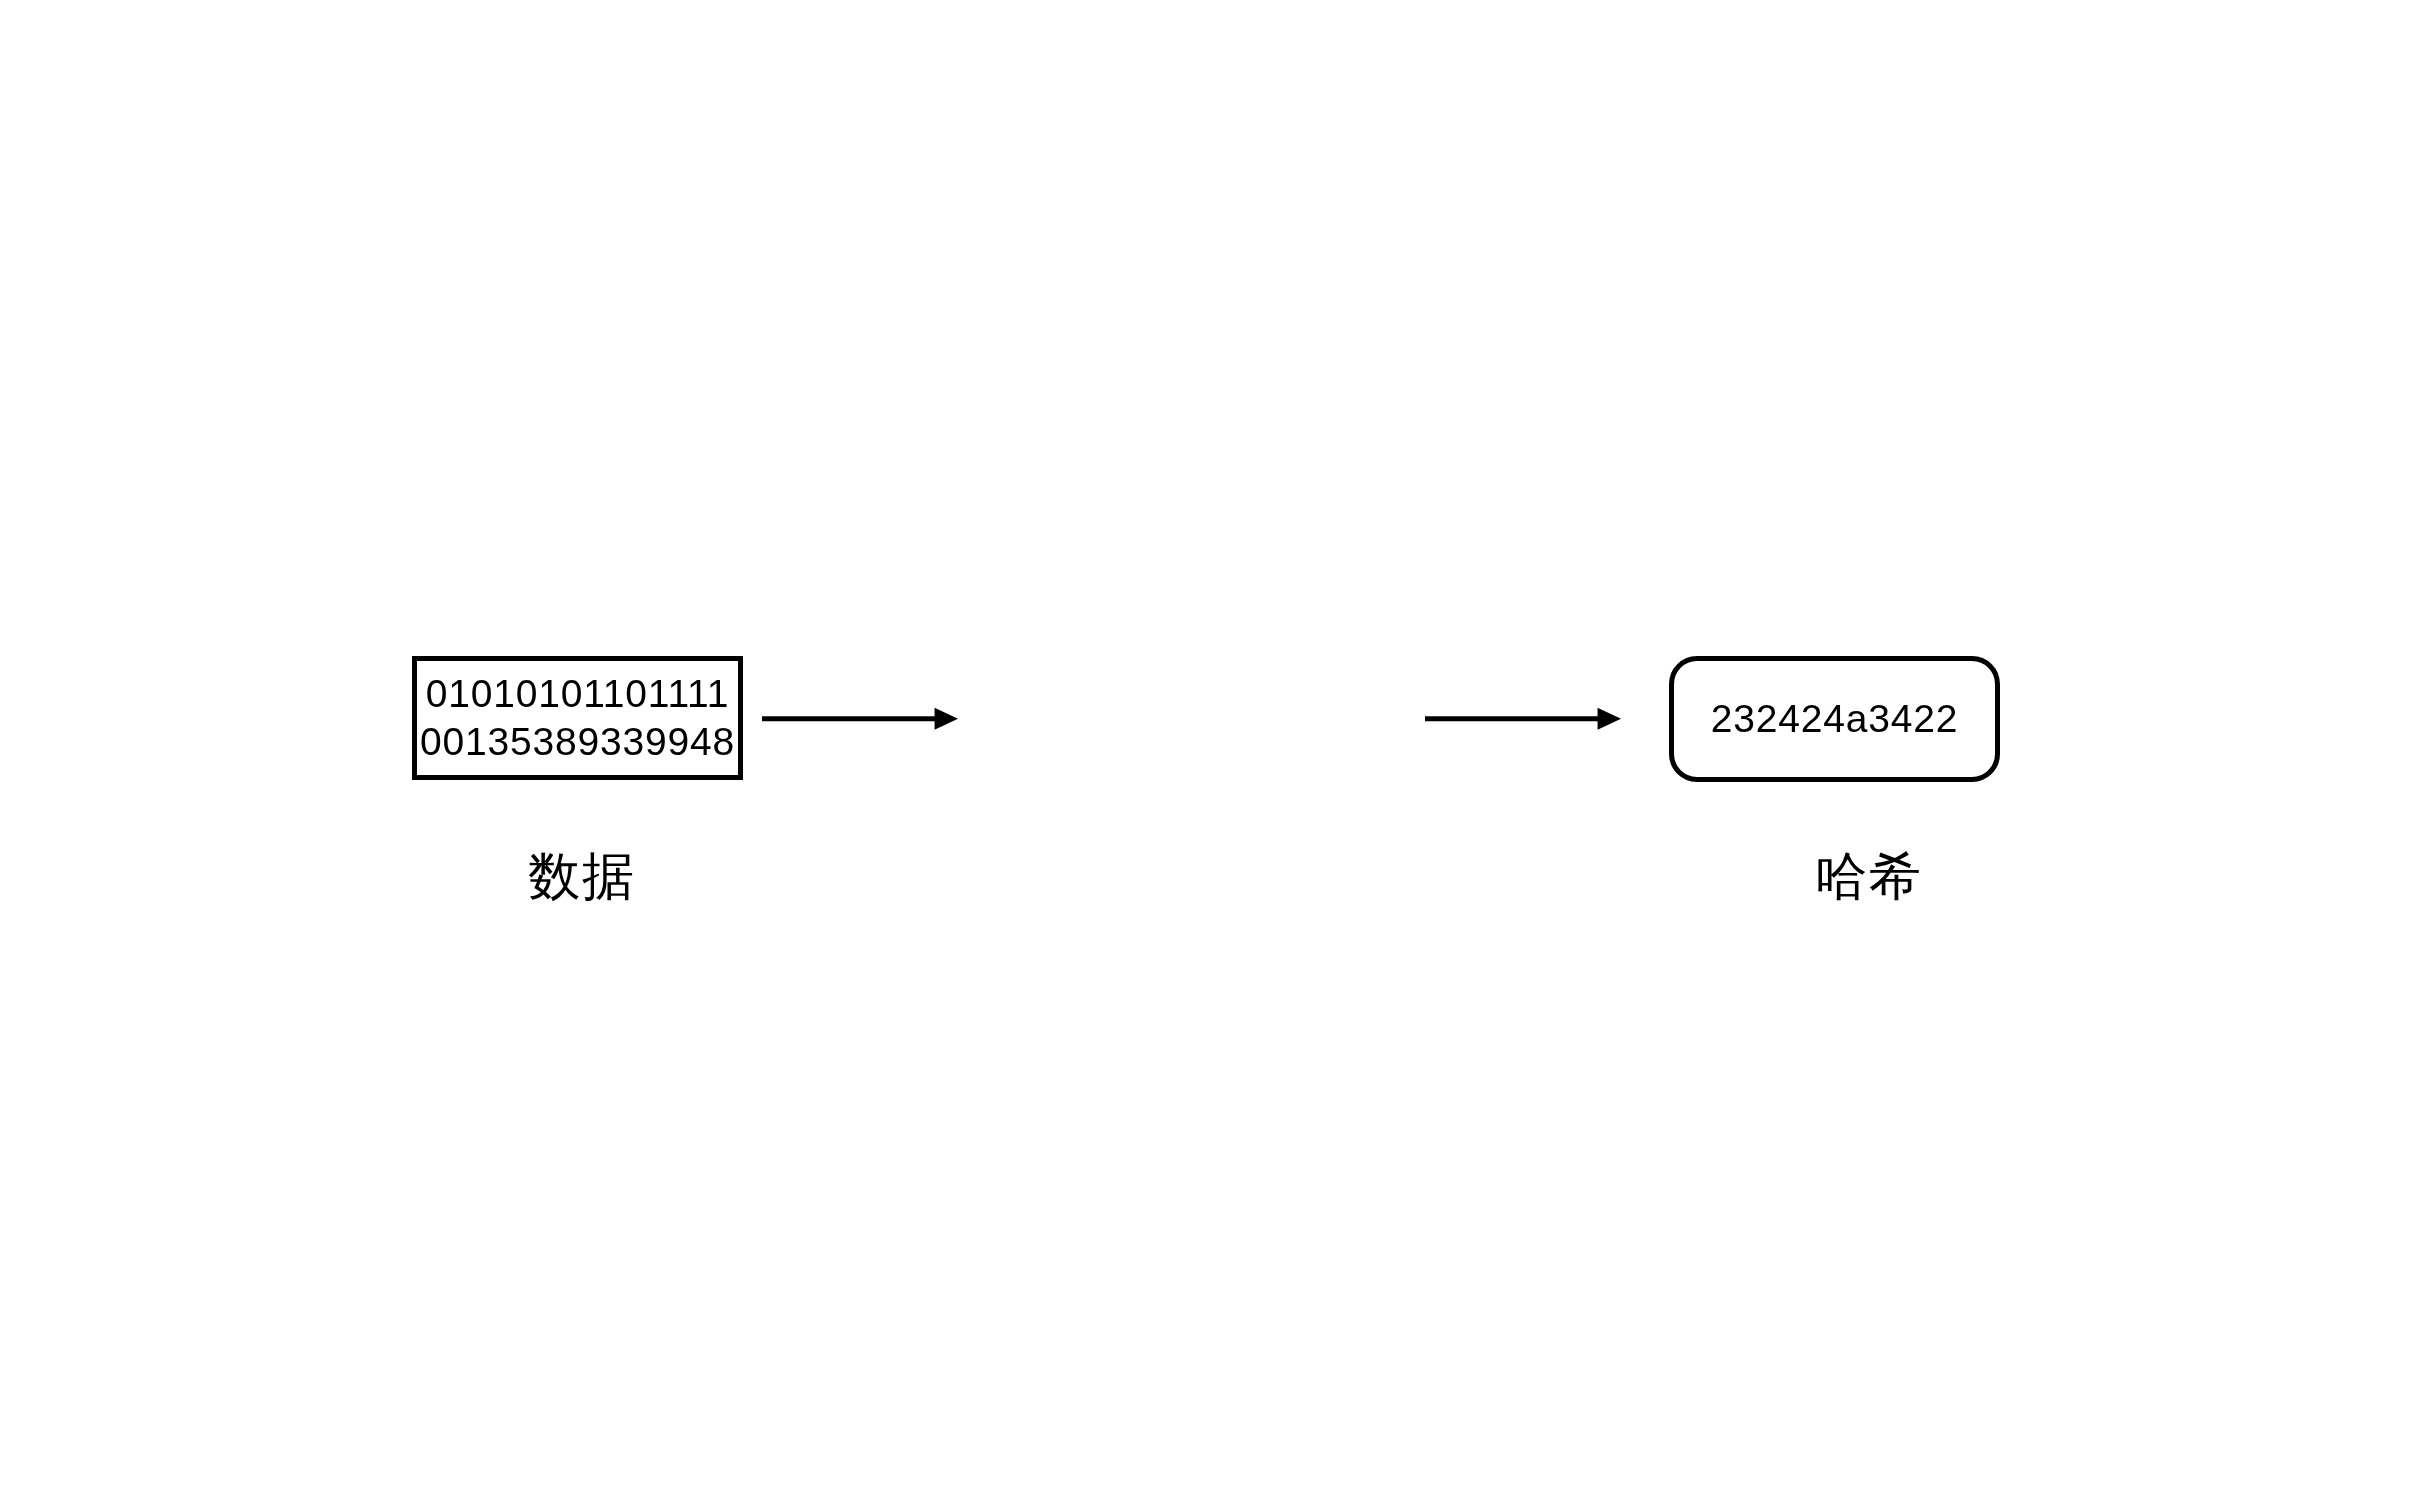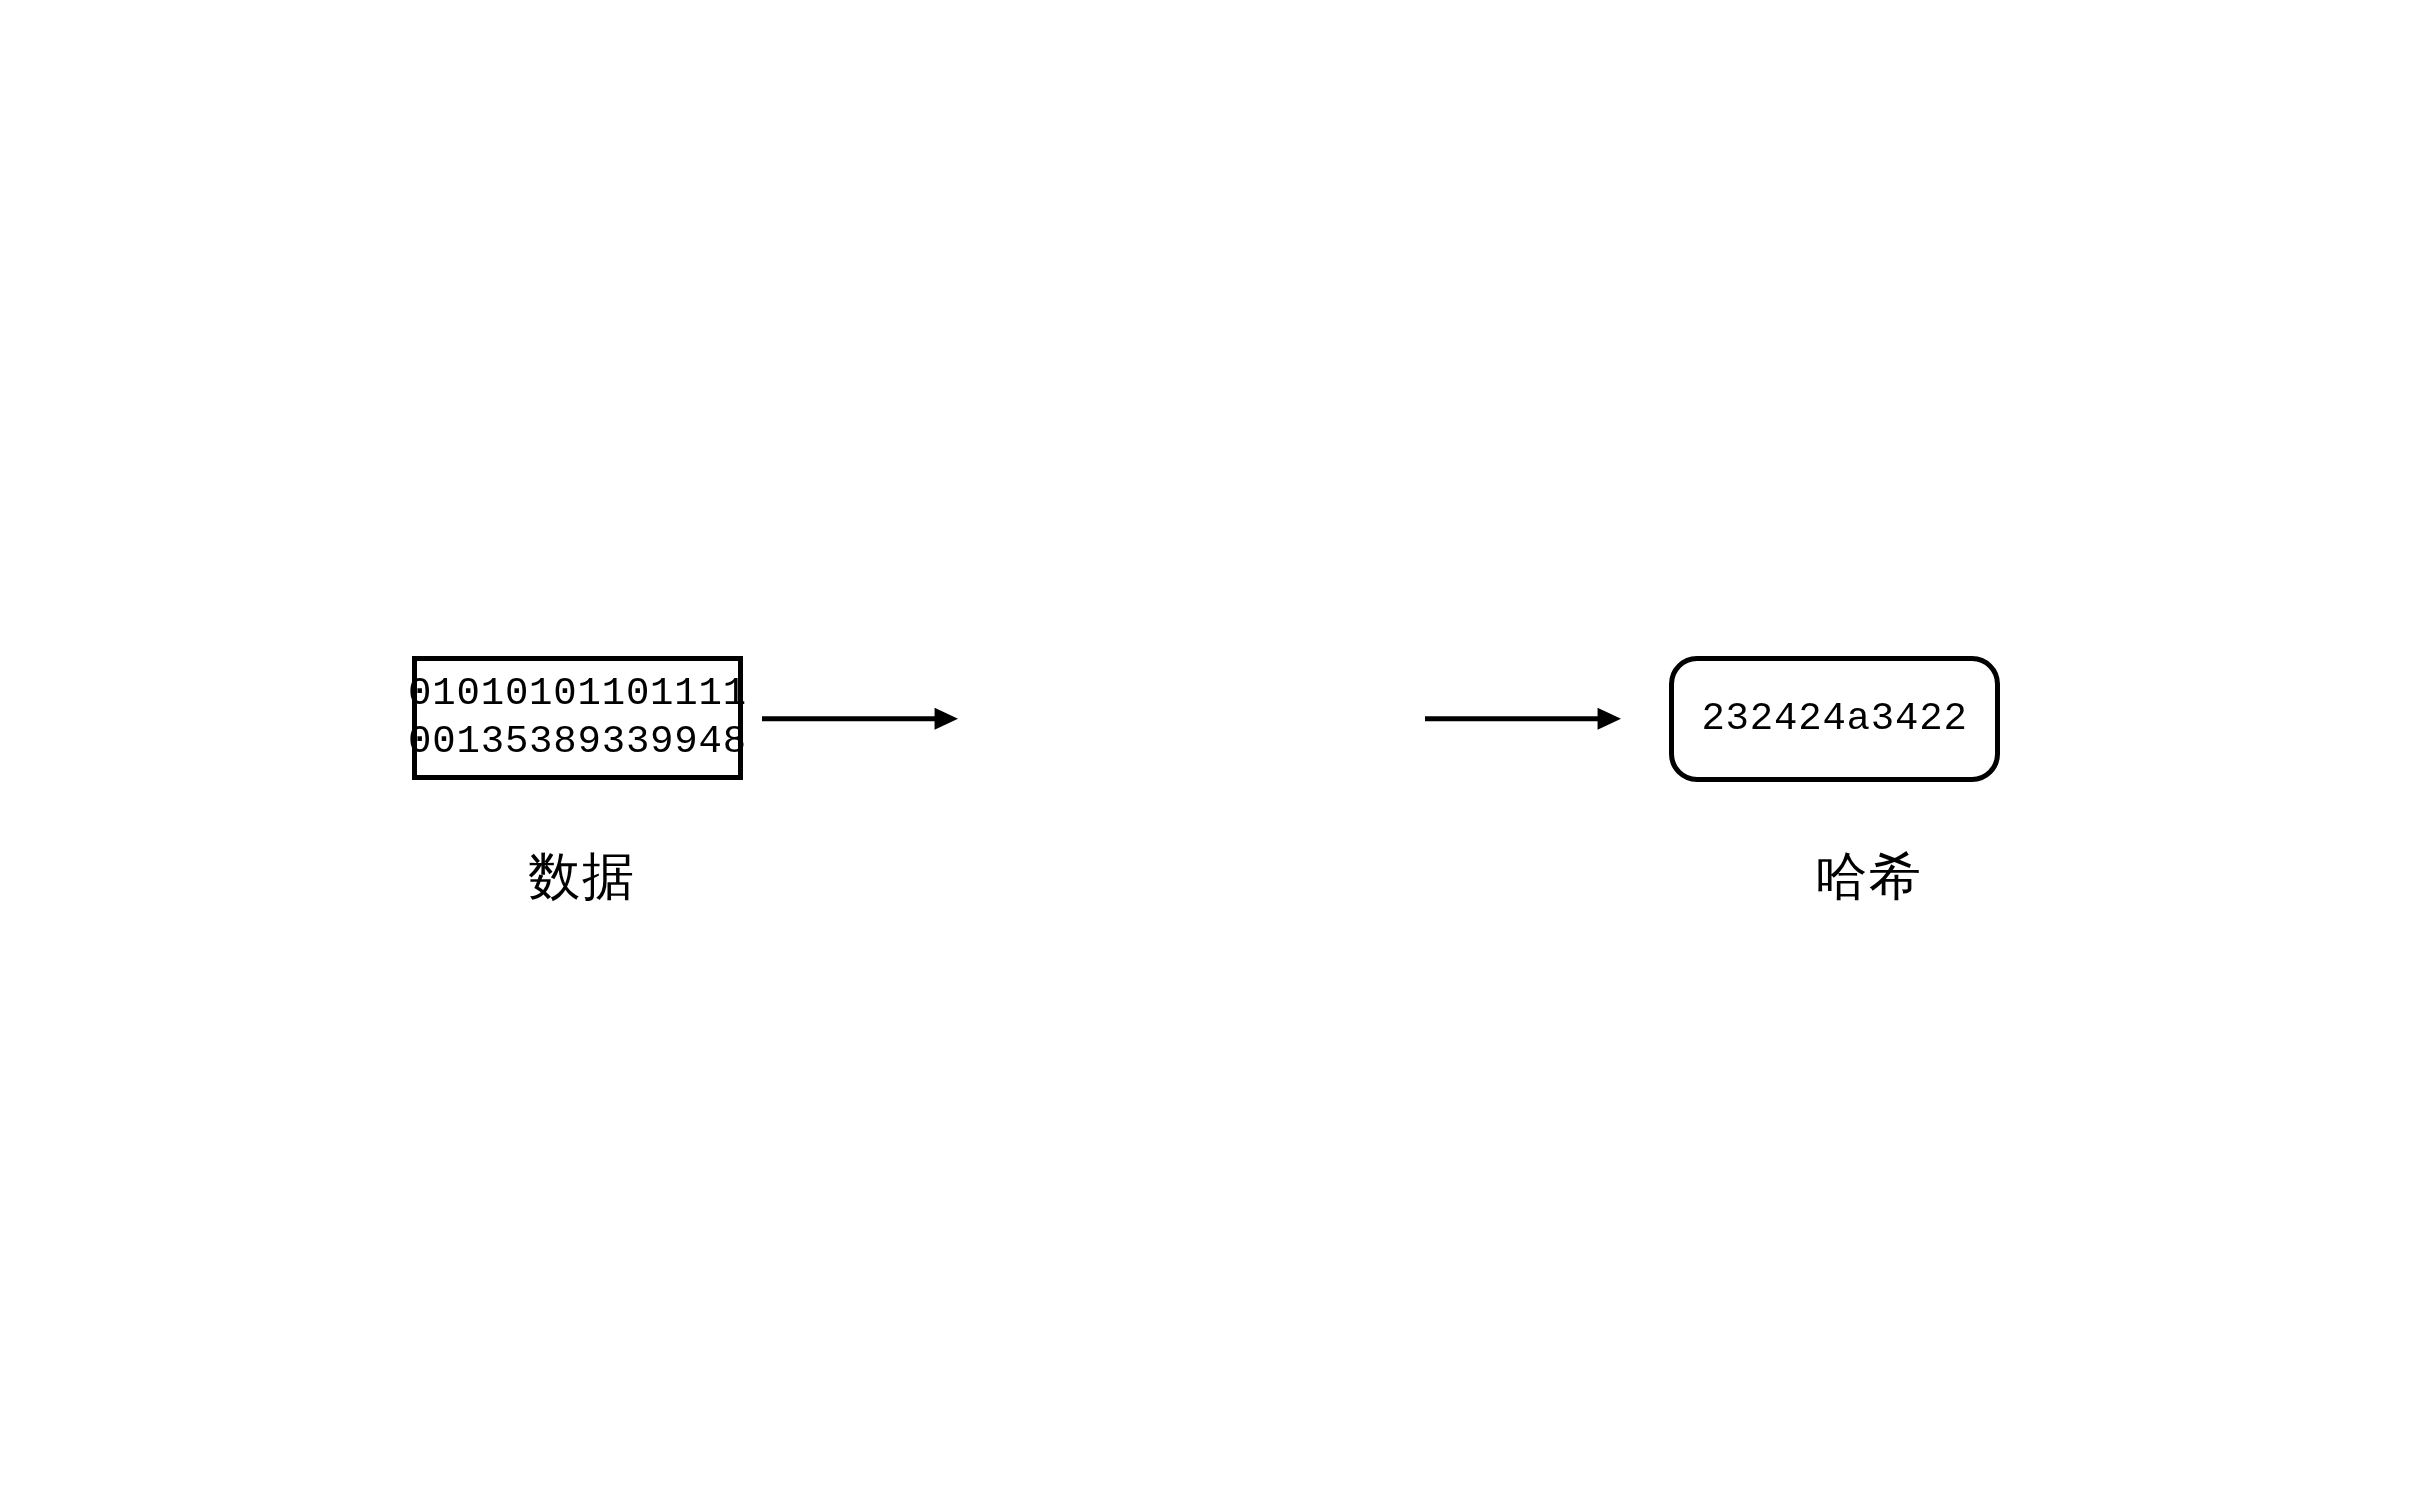--- a/index.html
+++ b/index.html
@@ -6,21 +6,21 @@
     margin: 0;
     padding: 0;
     background: #ffffff;
   }
   .canvas {
     position: relative;
     width: 2413px;
     height: 1508px;
     background: #ffffff;
     overflow: hidden;
-    font-family: Liberation Mono, monospace;
+    font-family: Liberation Sans, sans-serif;
     color: #000000;
   }
   .box {
     position: absolute;
     box-sizing: border-box;
     border: 5px solid #000000;
     background: #ffffff;
     display: flex;
     align-items: center;
     justify-content: center;

